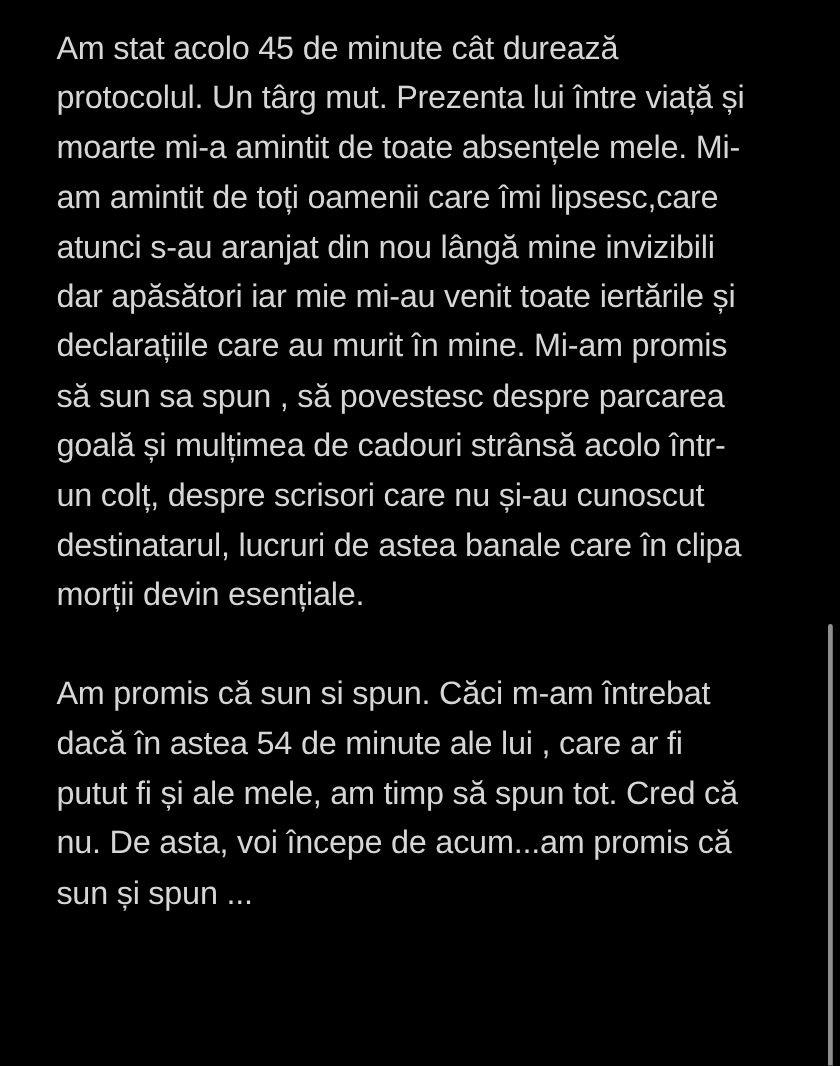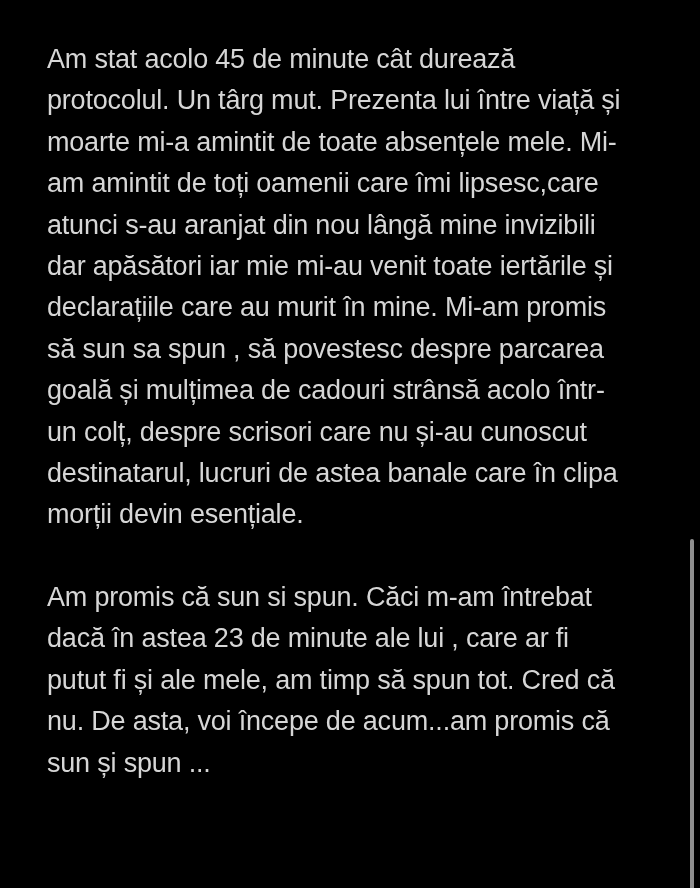--- a/index.html
+++ b/index.html
@@ -11,21 +11,20 @@
     height: 888px;
     background: #000000;
     overflow: hidden;
     position: relative;
     font-family: "Liberation Sans", "DejaVu Sans", sans-serif;
   }
   .page {
     position: absolute;
     inset: 0;
     background: #000000;
-    margin-top: 19px;
   }
   .text-block {
     position: absolute;
     top: 20px;
     left: 47px;
     right: 10px;
   }
   .para {
     margin: 0 0 41px 0;
     color: #d6d6d6;
@@ -56,19 +55,19 @@
 am amintit de toți oamenii care îmi lipsesc,care
 atunci s-au aranjat din nou lângă mine invizibili
 dar apăsători iar mie mi-au venit toate iertările și
 declarațiile care au murit în mine. Mi-am promis
 să sun sa spun , să povestesc despre parcarea
 goală și mulțimea de cadouri strânsă acolo într-
 un colț, despre scrisori care nu și-au cunoscut
 destinatarul, lucruri de astea banale care în clipa
 morții devin esențiale.</p>
     <p class="para">Am promis că sun si spun. Căci m-am întrebat
-dacă în astea 23 de minute ale lui , care ar fi
+dacă în astea 54 de minute ale lui , care ar fi
 putut fi și ale mele, am timp să spun tot. Cred că
 nu. De asta, voi începe de acum...am promis că
 sun și spun ...</p>
   </div>
   <div class="scrollbar-thumb"></div>
 </div>
 
 </body></html>

